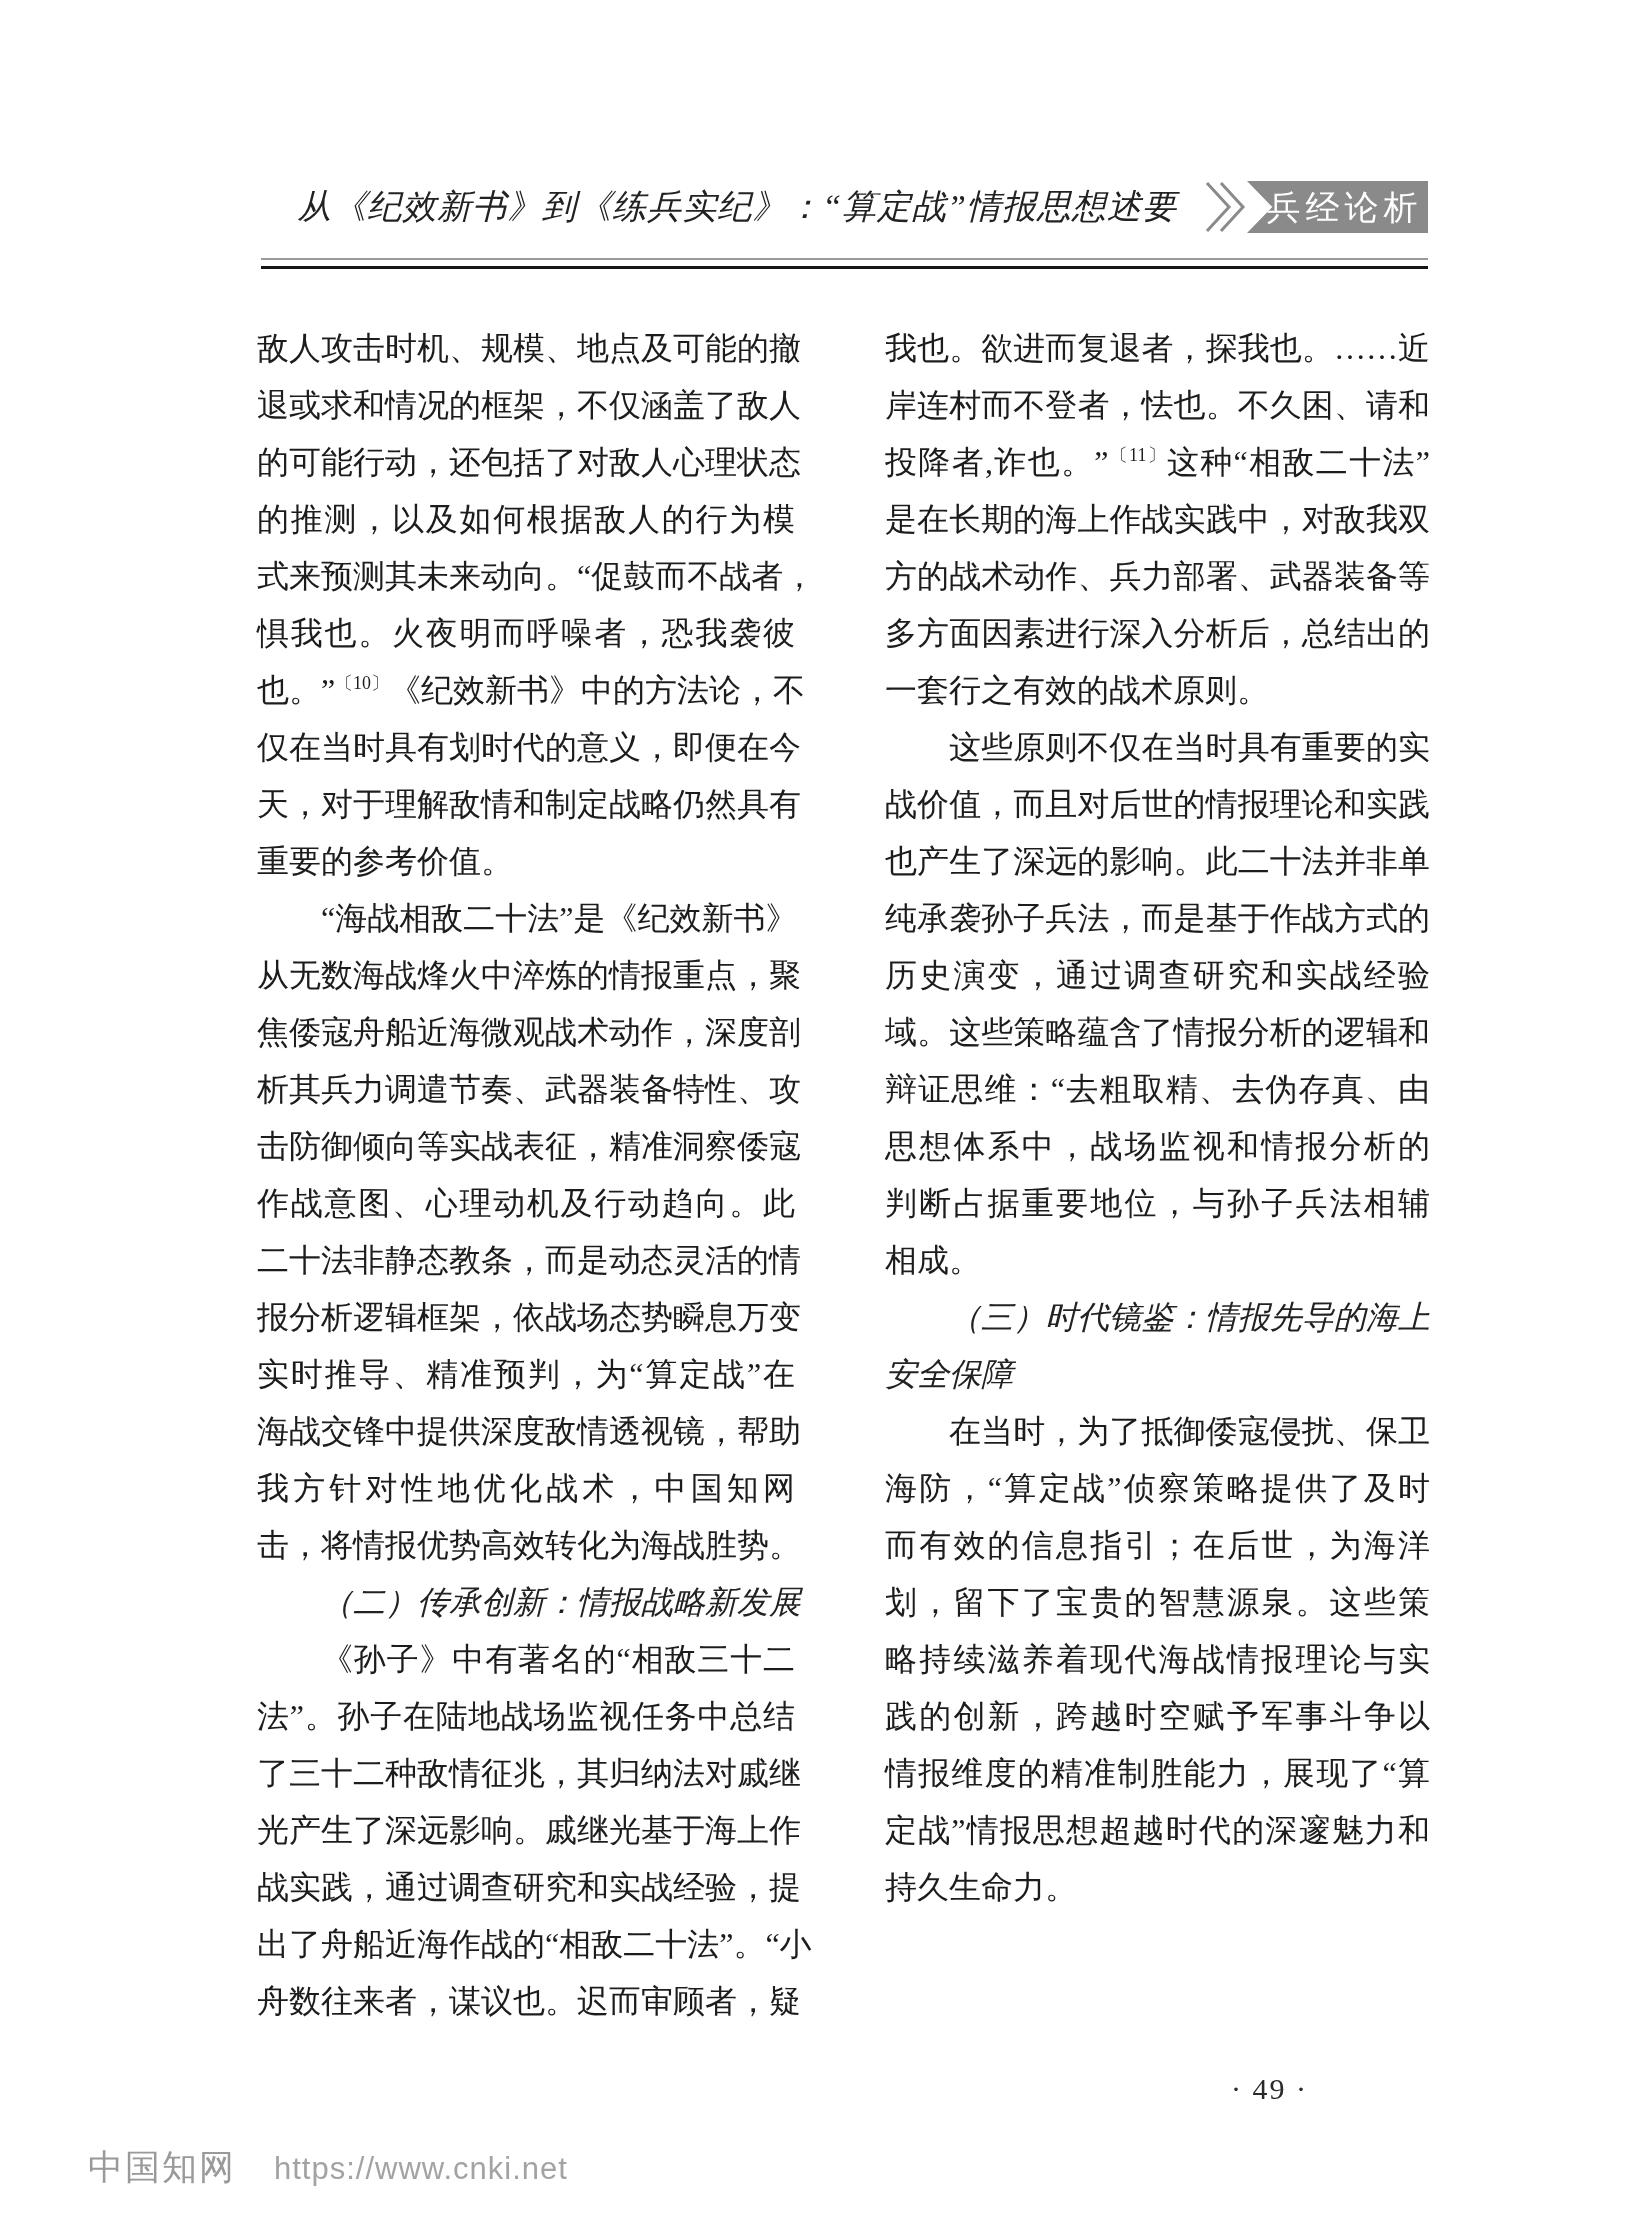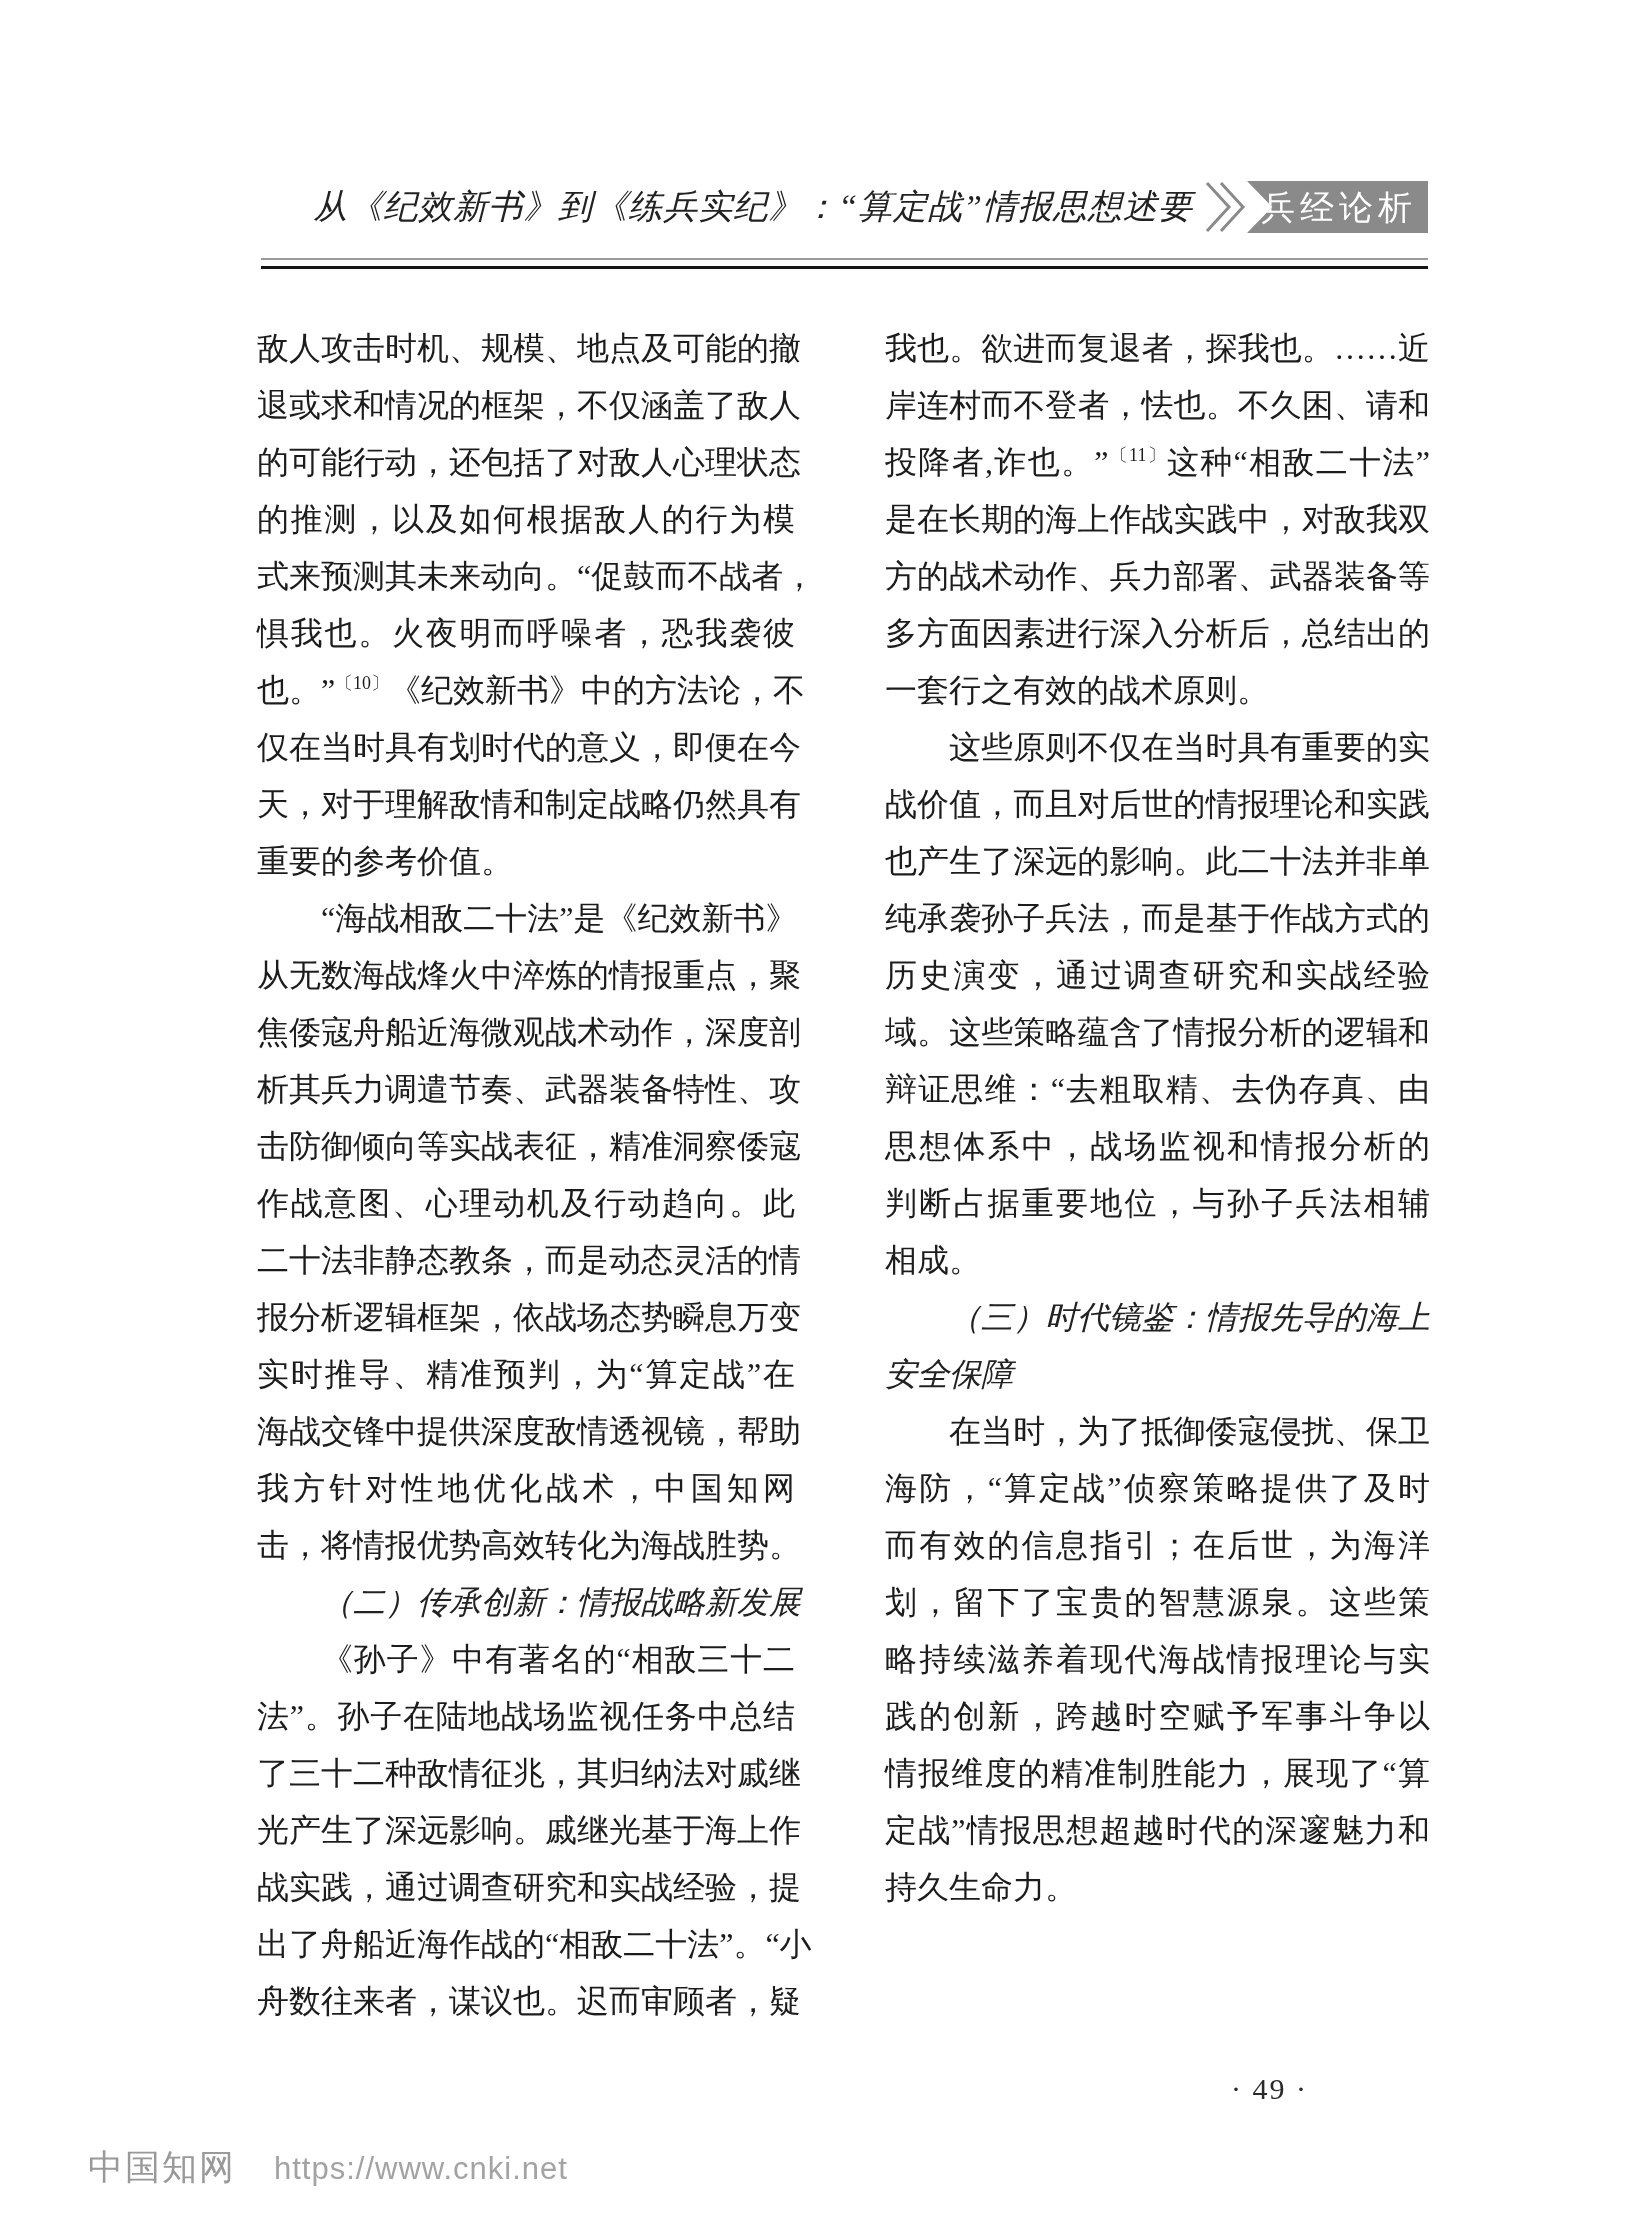--- a/index.html
+++ b/index.html
@@ -16,33 +16,33 @@
     position:absolute;top:180px;left:0;width:1428px;height:54px;
     display:flex;justify-content:flex-end;align-items:center;
   }
   .header-title{
     font-family:"Liberation Serif","DejaVu Serif",serif;
     font-style:italic;
     font-size:34px;
     letter-spacing:1px;
     color:#222222;
     white-space:nowrap;
-    margin-right:10px;
+    margin-right:26px;
   }
   .chevron-wrap{width:50px;height:54px;margin-right:-6px;flex:0 0 auto;}
   .badge{
     flex:0 0 auto;
     width:167px;height:52px;
     background:#8a8a8a;
     color:#ffffff;
     font-family:"Liberation Sans","DejaVu Sans",sans-serif;
     font-size:34px;
     letter-spacing:5px;
     line-height:52px;
-    text-align:left;
+    text-align:center;
     padding-left:14px;
     clip-path:polygon(0 0,100% 0,100% 100%,0 100%,14% 50%);
   }
   
   .rule{
     position:absolute;left:261px;top:258px;width:1167px;height:6px;
     border-top:2px solid #9a9a9a;
     border-bottom:3px solid #161616;
   }
   

